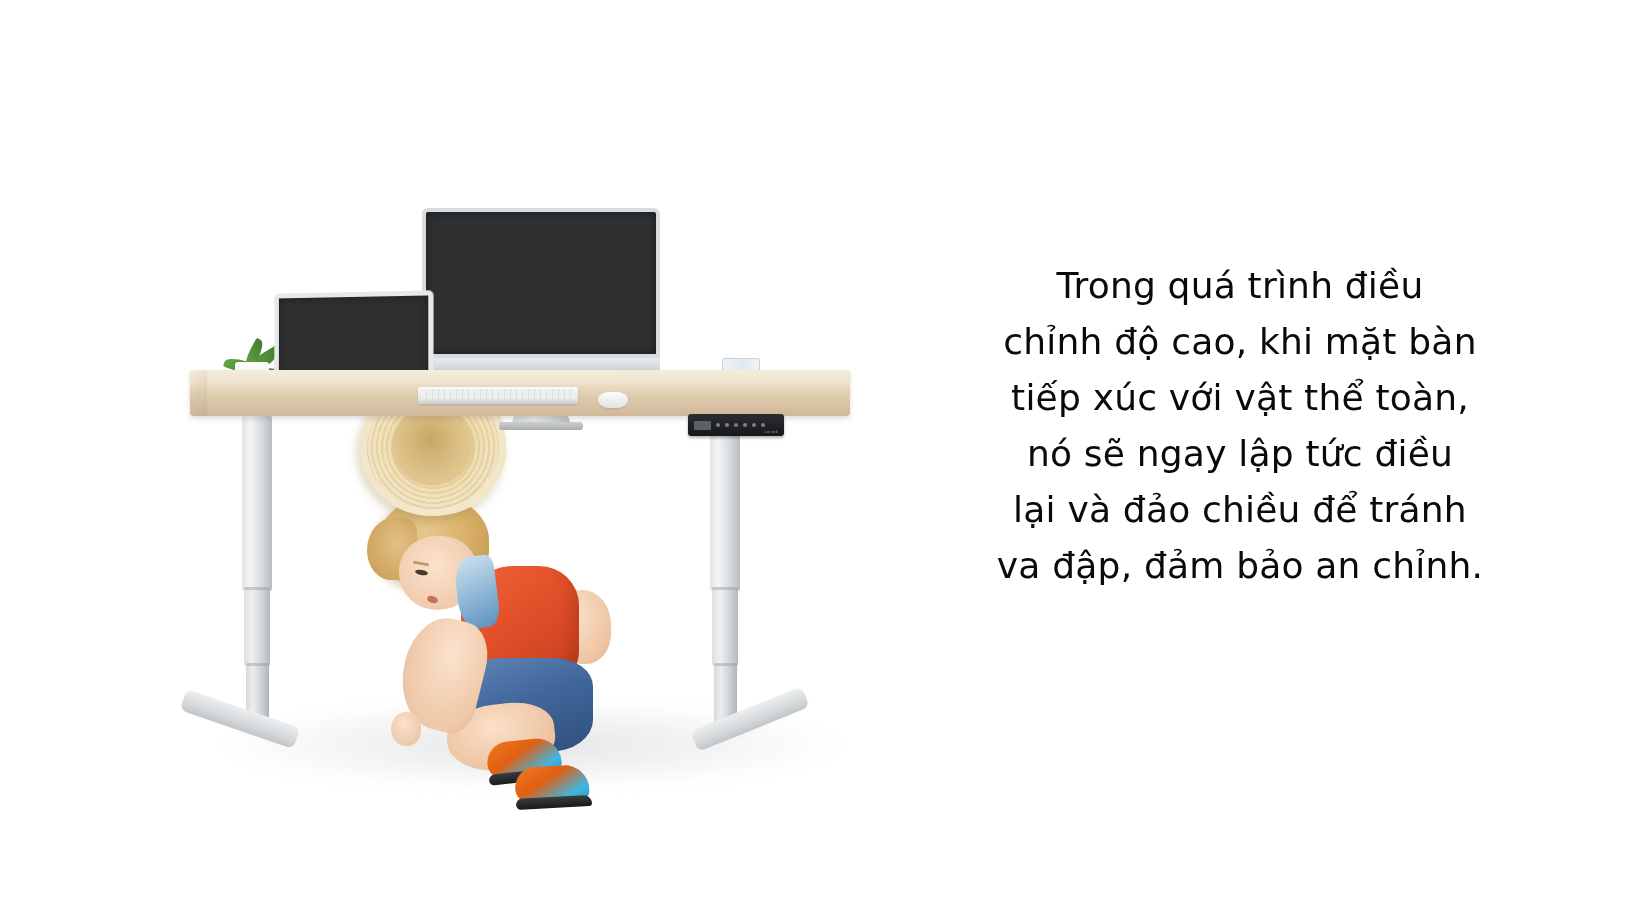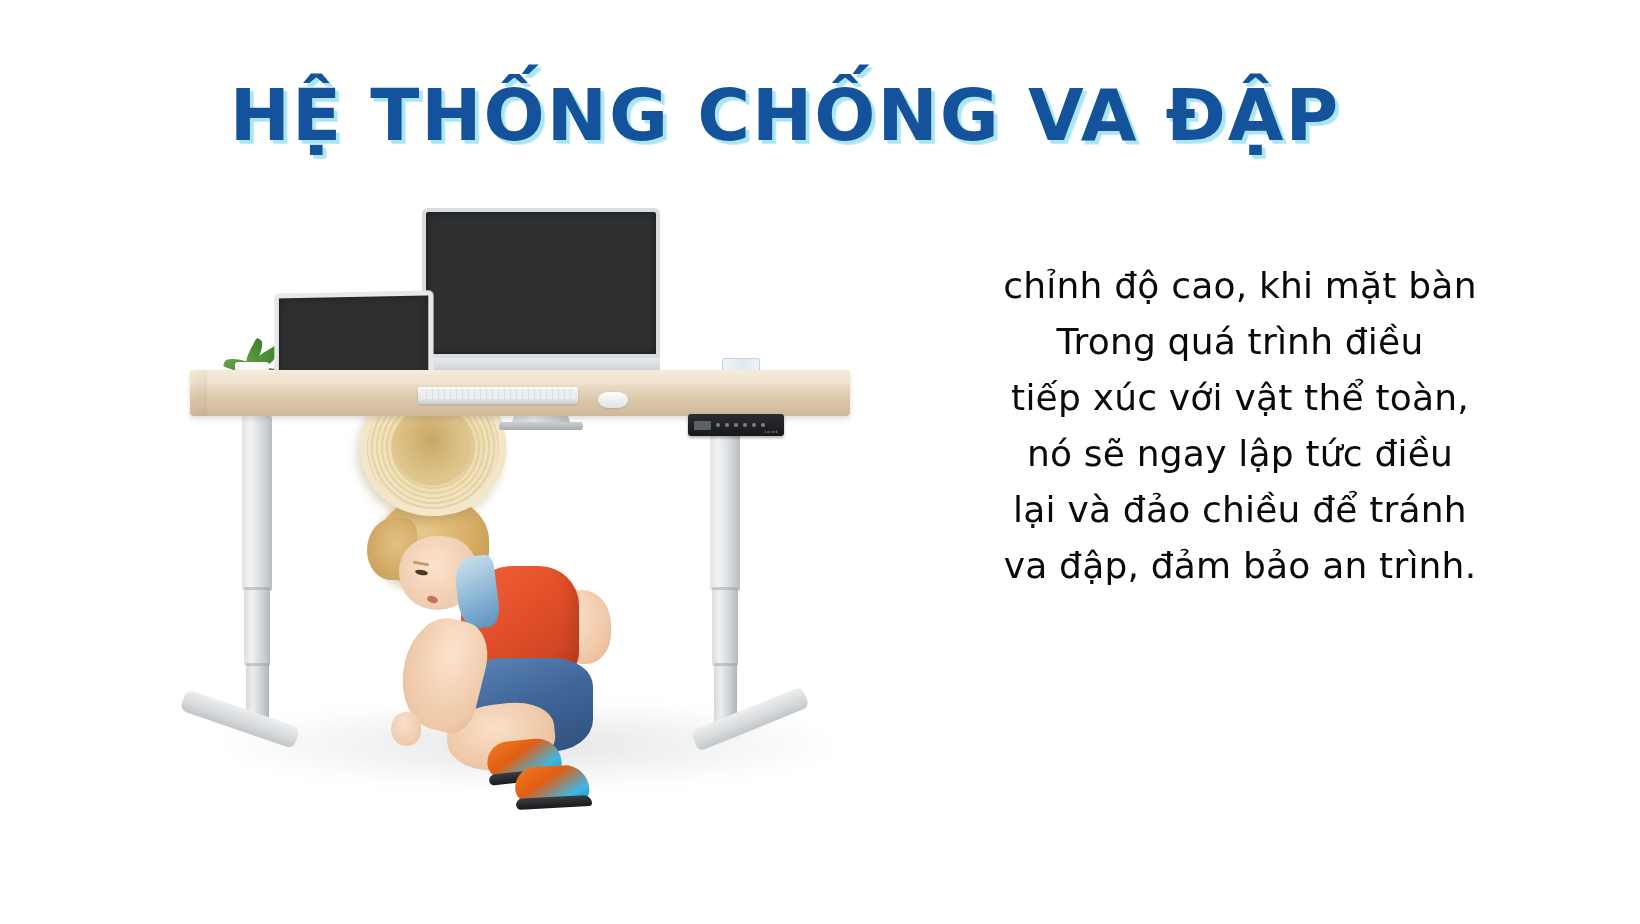--- a/index.html
+++ b/index.html
@@ -287,29 +287,28 @@
   .hat .rim{
     position:absolute;inset:0;border-radius:50%;
     box-shadow:inset 0 0 0 7px rgba(243,232,203,.85), inset 0 0 16px rgba(170,140,85,.28);
   }
 </style>
 </head>
 <body>
 
 <div class="stage">
 
-  <div class="title">HỆ THỐNG CHỐNG VA ĐẬP</div>
 
   <div class="paragraph">
+    <span class="ln">Trong quá trình điều</span>
     <span class="ln">chỉnh độ cao, khi mặt bàn</span>
-    <span class="ln">Trong quá trình điều</span>
     <span class="ln">tiếp xúc với vật thể toàn,</span>
     <span class="ln">nó sẽ ngay lập tức điều</span>
     <span class="ln">lại và đảo chiều để tránh</span>
-    <span class="ln">va đập, đảm bảo an trình.</span>
+    <span class="ln">va đập, đảm bảo an chỉnh.</span>
   </div>
 
   <div class="scene">
 
     <div class="floorshadow"></div>
 
     <div class="leg leg-left">
       <div class="seg up"></div>
       <div class="seg mid"></div>
       <div class="joint" style="top:171px"></div>

